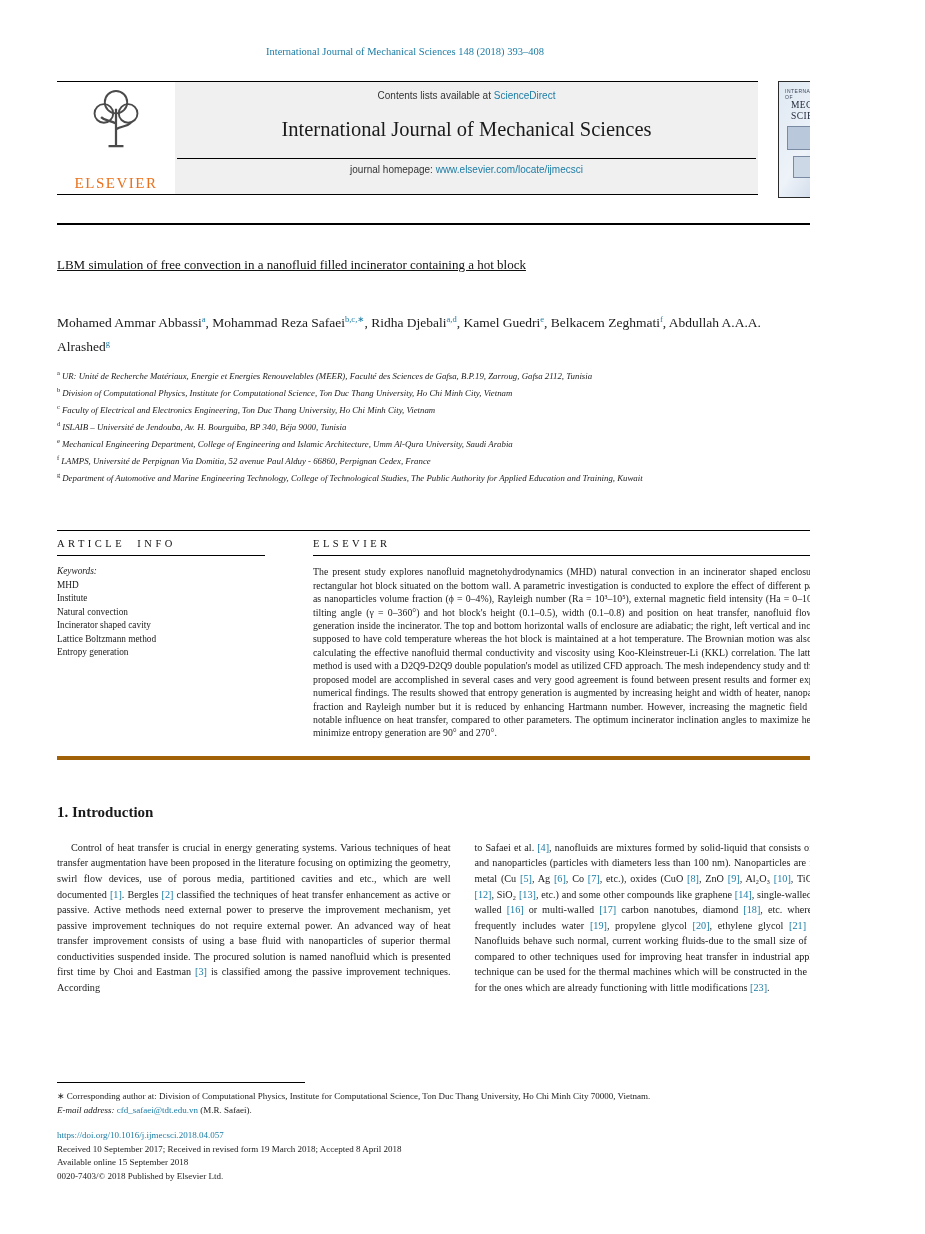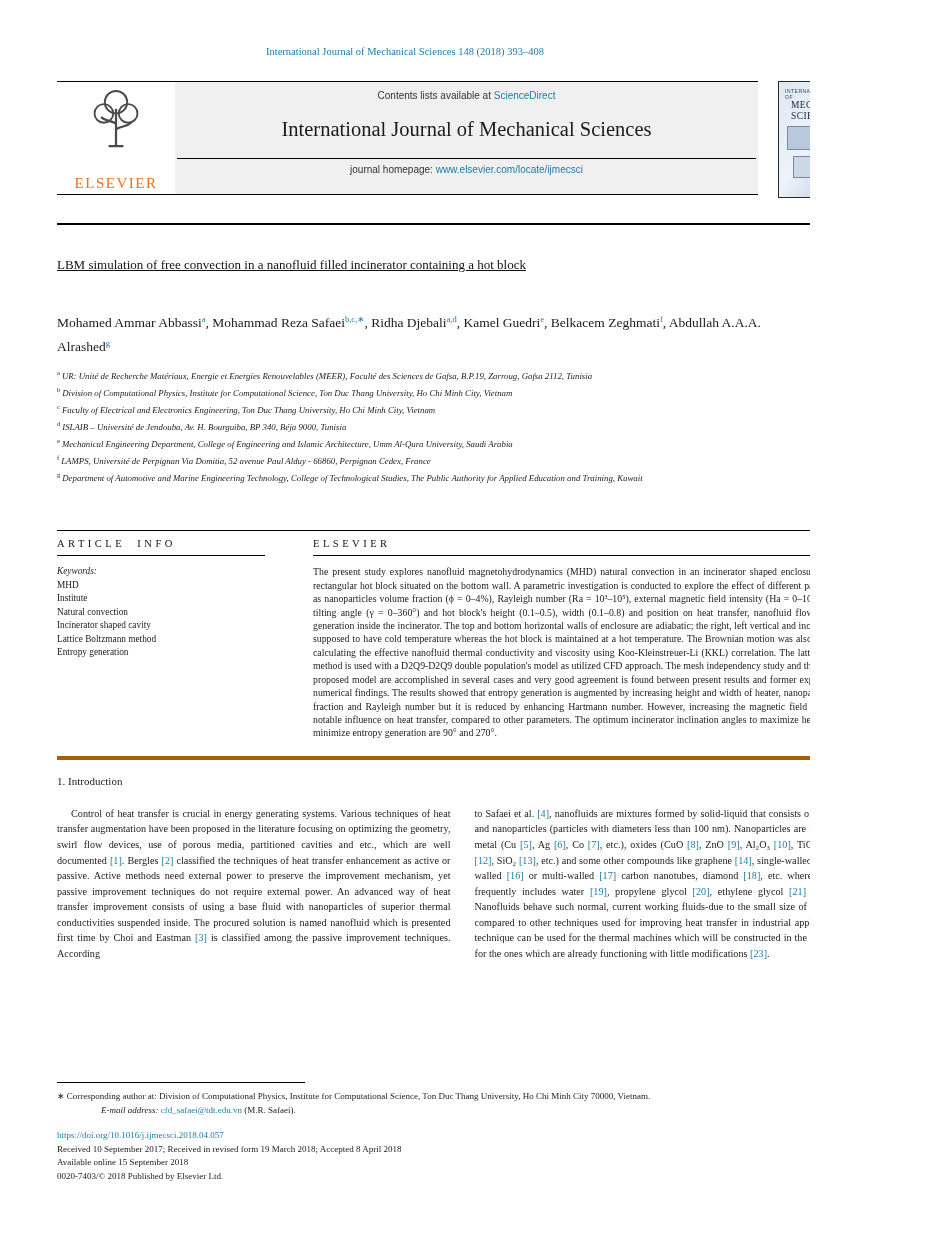--- a/index.html
+++ b/index.html
@@ -70,30 +70,30 @@
   }
   .ia-left { width: 208px; margin-right: 48px; flex-shrink: 0; }
   .ia-right { flex: 1; }
   .ia-heading { font-size: 10.5px; letter-spacing: 3.5px; word-spacing: 6px; color: #111; }
   .ia-rule { border-top: 1px solid #000; margin: 6px 0 9px; }
   .kw-label { font-style: italic; font-size: 9.3px; line-height: 13.5px; }
   .kw { font-size: 9.3px; line-height: 13.5px; }
   .abstract-text { font-size: 9.8px; line-height: 13.4px; text-align: justify; }
 
   
-  .section-heading { font-size: 11px; font-weight: 400; margin-top: 15px; }
+  .section-heading { font-size: 15px; font-weight: 700; margin-top: 44px; }
   .columns { display: flex; gap: 24px; margin-top: 19px; width: 811px; }
   .col { flex: 1; font-size: 10.2px; line-height: 15.6px; text-align: justify; }
   .col.indent-first { text-indent: 14px; }
 
   
   .footer { position: absolute; left: 57px; top: 1082px; width: 811px; }
   .foot-rule { width: 248px; border-top: 1px solid #000; margin-bottom: 7px; }
   .footnote { font-size: 9px; line-height: 13.5px; }
-  .footnote .em-label { font-style: italic; margin-left: 44px; }
+  .footnote .em-label { font-style: italic; }
   .doi-line { margin-top: 12px; font-size: 9px; line-height: 13.5px; }
   .meta-line { font-size: 9px; line-height: 13.5px; }
 </style>
 </head>
 <body>
 
 <div class="page">
 
   <div class="journal-ref link">International Journal of Mechanical Sciences 148 (2018) 393–408</div>
 

